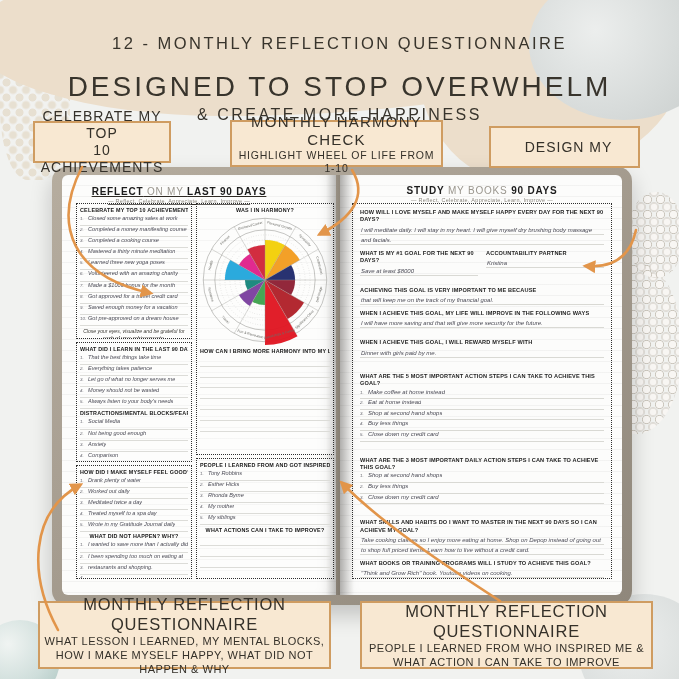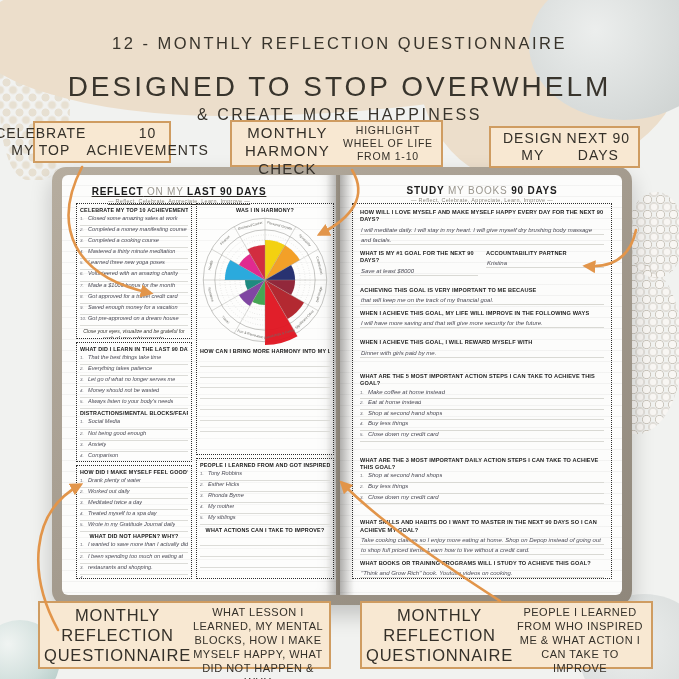--- a/index.html
+++ b/index.html
@@ -26,21 +26,21 @@
        background-size:13px 15px;background-position:0 0,6.5px 7.5px;border-radius:40%;}
   .ball{position:absolute;left:-20px;top:620px;width:80px;height:80px;border-radius:50%;
         background:radial-gradient(circle at 35% 30%,#f0f4f2 0%,#cfdedb 55%,#a8c2be 100%);}
   
   .header{position:absolute;left:0;right:0;top:14px;text-align:center;color:#38342c;z-index:3;}
   .header .l1{font-size:16.5px;letter-spacing:2.5px;margin-top:20px;}
   .header .l2{font-size:28px;letter-spacing:3px;margin-top:18px;}
   .header .l3{font-size:16px;letter-spacing:2.5px;margin-top:3px;}
   
   .callout{position:absolute;background:#f8e8d2;border:2px solid #cf9c61;z-index:3;
-           display:flex;flex-direction:row;justify-content:center;text-align:center;
+           display:flex;flex-direction:column;justify-content:center;text-align:center;
            color:#343029;box-sizing:border-box;padding:2px 4px;}
   .co1{left:33px;top:121px;width:138px;height:42px;}
   .co2{left:230px;top:120px;width:213px;height:47px;}
   .co3{left:489px;top:126px;width:151px;height:42px;padding-left:12px;}
   .co4{left:38px;top:601px;width:293px;height:68px;}
   .co5{left:360px;top:601px;width:293px;height:68px;}
   .co1 .a,.co3 .a{font-size:14px;letter-spacing:1px;line-height:17px;}
   .co1 .b,.co3 .b{font-size:14px;letter-spacing:1px;line-height:17px;}
   .co2 .a{font-size:15px;letter-spacing:1.2px;line-height:18px;}
   .co2 .b{font-size:10.5px;letter-spacing:.8px;line-height:13px;}
@@ -113,21 +113,20 @@
   <div class="callout co1">
     <div class="a">CELEBRATE MY TOP</div>
     <div class="b">10 ACHIEVEMENTS</div>
   </div>
   <div class="callout co2">
     <div class="a">MONTHLY HARMONY CHECK</div>
     <div class="b">HIGHLIGHT WHEEL OF LIFE FROM 1-10</div>
   </div>
   <div class="callout co3">
     <div class="a">DESIGN MY</div>
-    <div class="b">NEXT 90 DAYS</div>
   </div>
   <div class="callout co4">
     <div class="a">MONTHLY REFLECTION QUESTIONNAIRE</div>
     <div class="b">WHAT LESSON I LEARNED, MY MENTAL BLOCKS, HOW I MAKE MYSELF HAPPY, WHAT DID NOT HAPPEN &amp; WHY</div>
   </div>
   <div class="callout co5">
     <div class="a">MONTHLY REFLECTION QUESTIONNAIRE</div>
     <div class="b">PEOPLE I LEARNED FROM WHO INSPIRED ME &amp; WHAT ACTION I CAN TAKE TO IMPROVE</div>
   </div>
 

